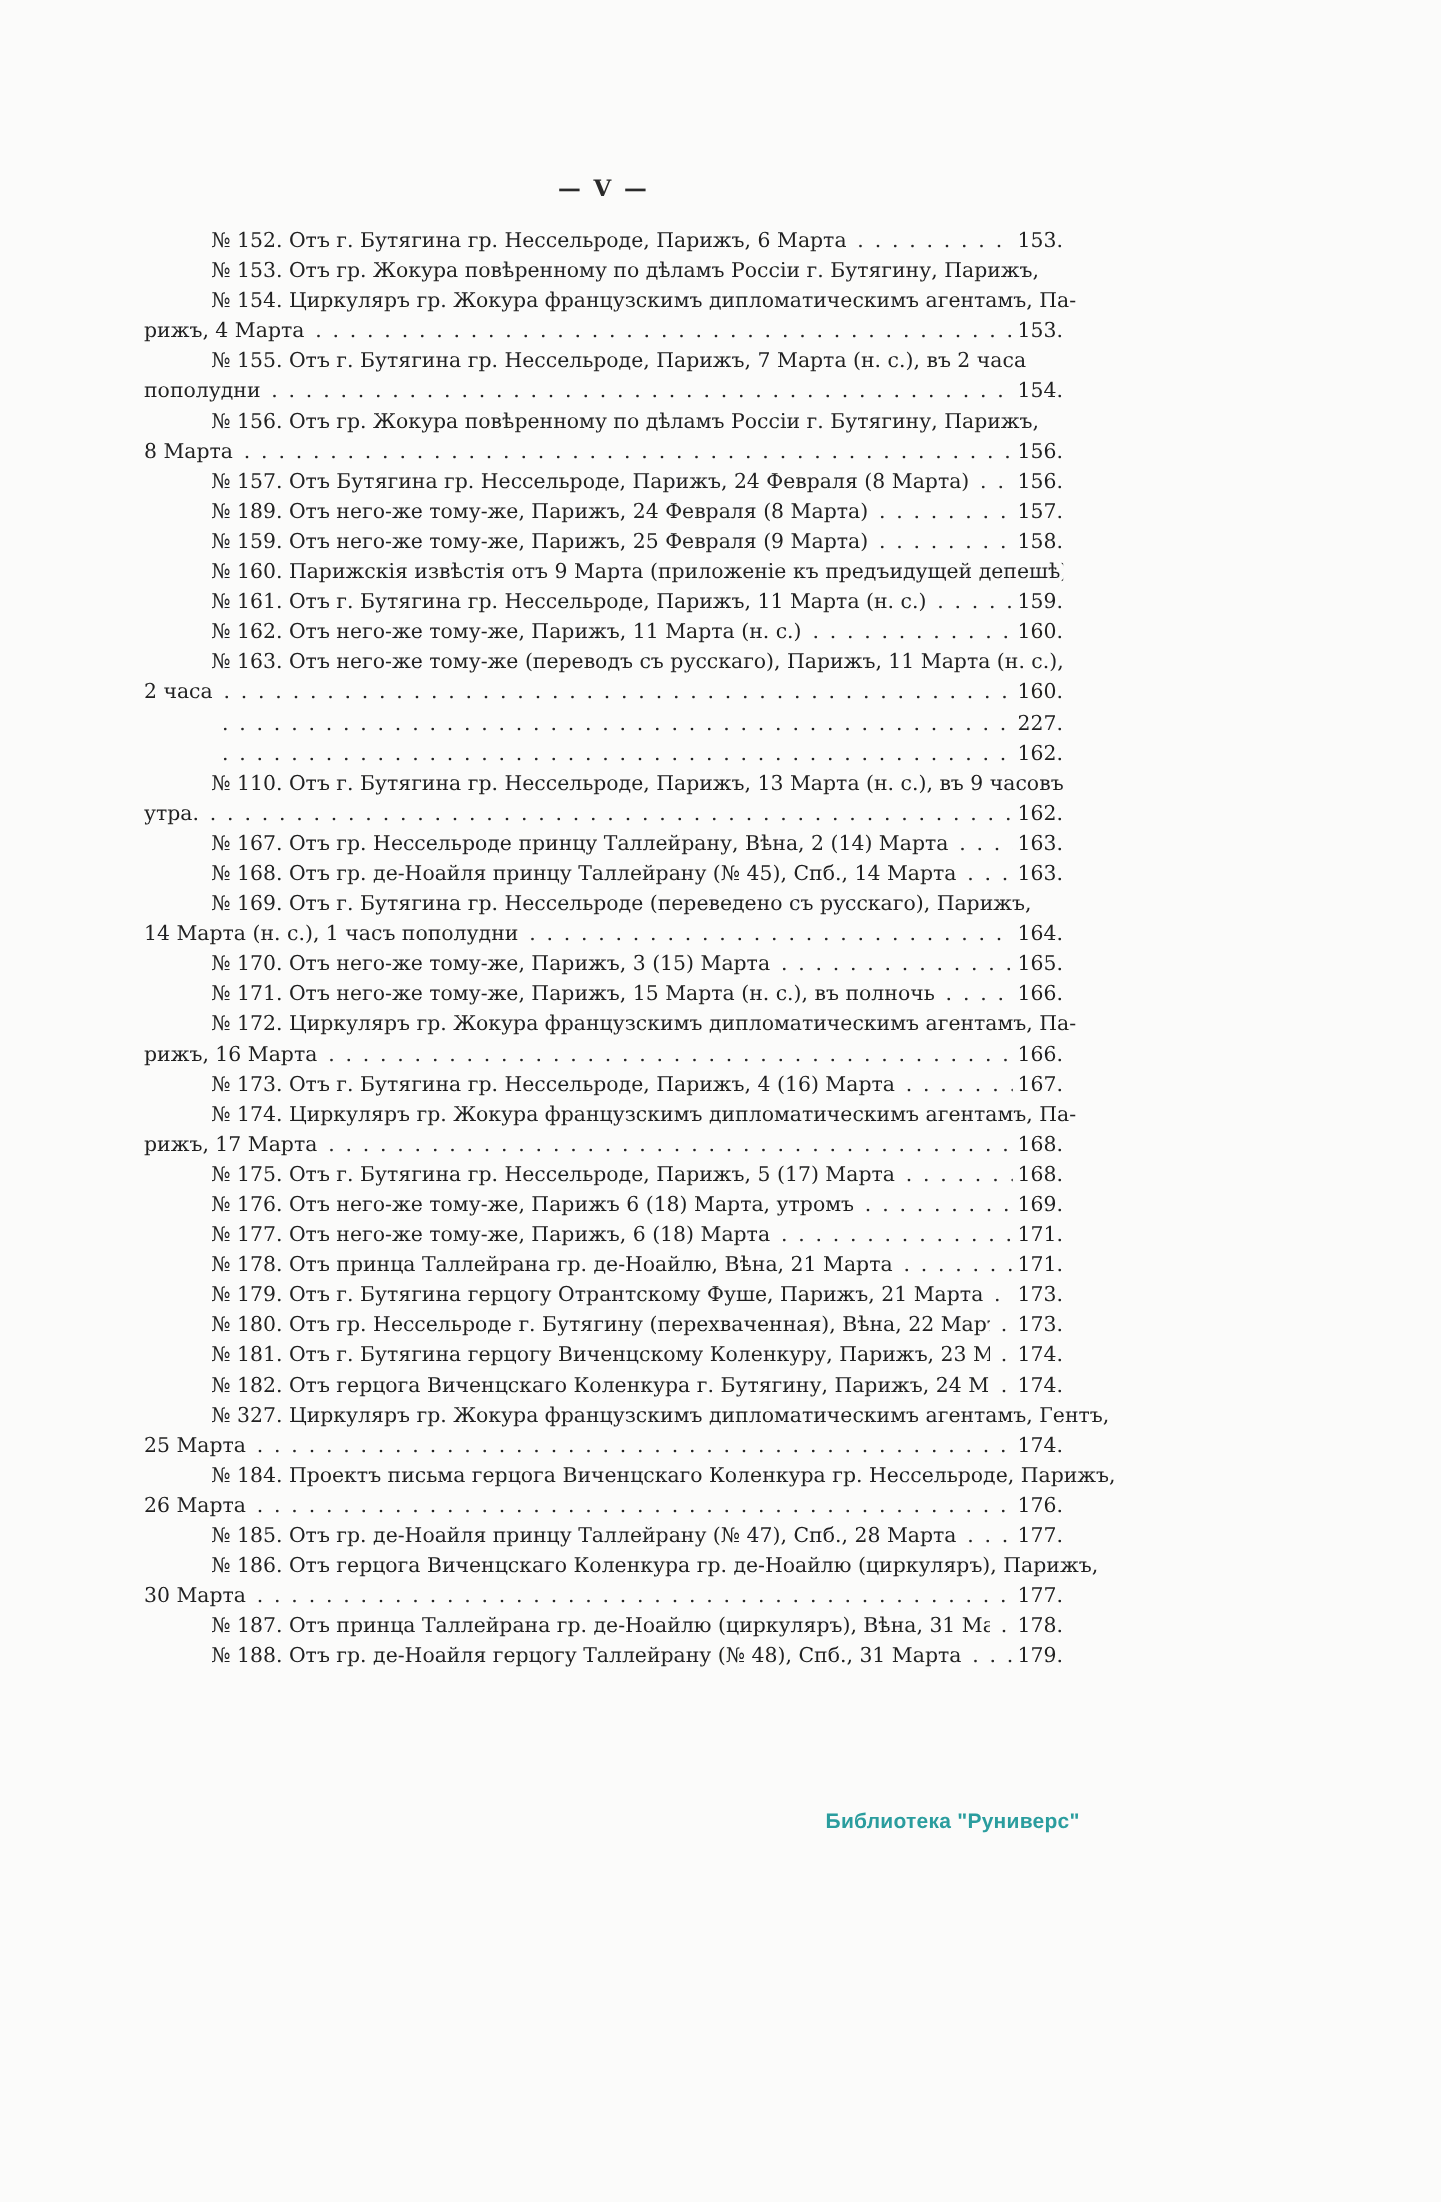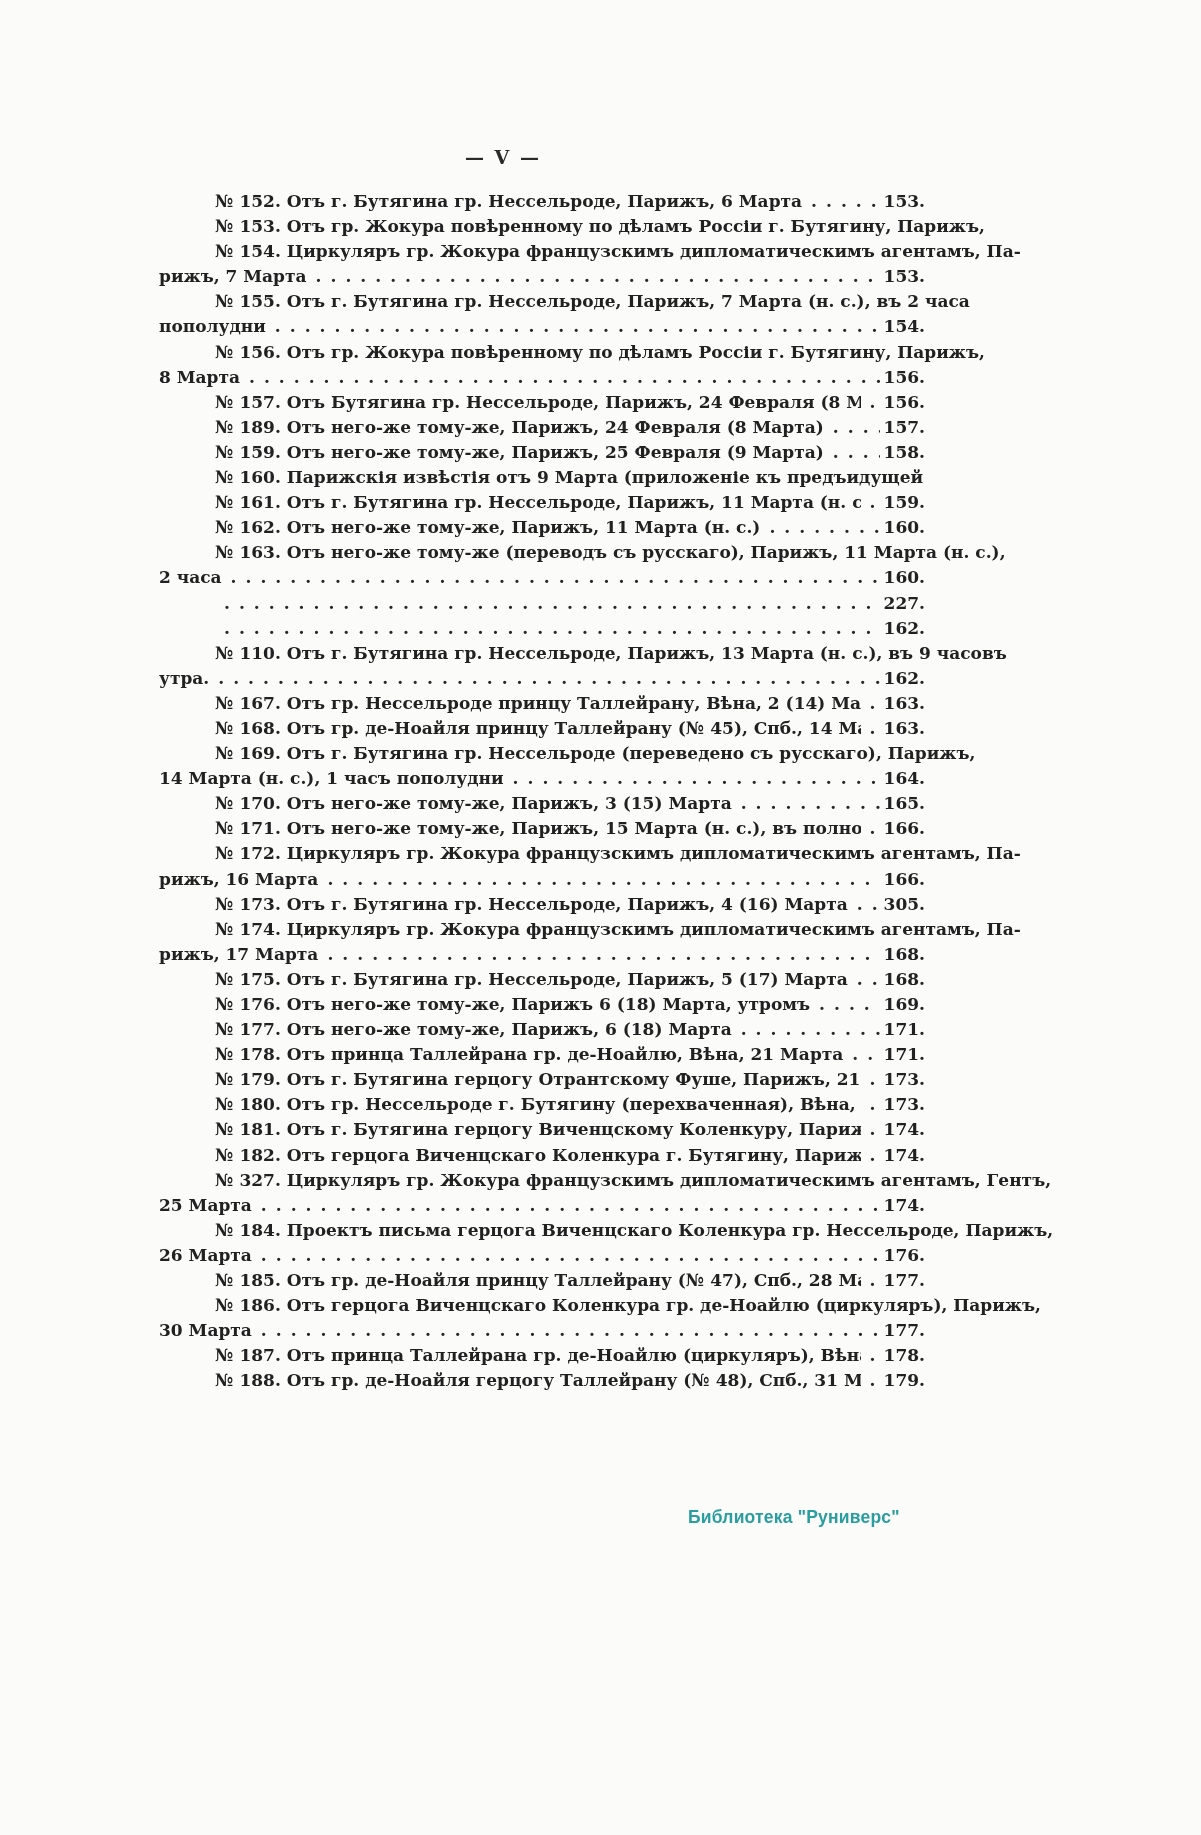--- a/index.html
+++ b/index.html
@@ -23,23 +23,22 @@
     font-size: 19px;
     font-weight: bold;
     letter-spacing: 2px;
     color: #2a2a2a;
   }
   .toc {
     position: absolute;
     top: 189px; left: 120px; width: 766px;
     font-size: 17px;
     line-height: 25.1px;
-    font-weight: bold;
+    font-weight: normal;
     color: #212121;
-    margin-left: 39px;
   }
   .entry { }
   .line { min-height: 25.1px; }
   .line.indent { padding-left: 56px; }
   .line.last { display: flex; align-items: baseline; }
   .txt { flex: 0 1 auto; white-space: nowrap; overflow: hidden; }
   .leader {
     flex: 1 1 10px;
     min-width: 10px;
     overflow: hidden;
@@ -74,21 +73,21 @@
           <span class="leader"></span>
           <span class="pg">153.</span>
         </div>
       </div>
       <div class="entry">
         <div class="line indent"><span class="txt">№ 153. Отъ гр. Жокура повѣренному по дѣламъ Россіи г. Бутягину, Парижъ,</span></div>
       </div>
       <div class="entry">
         <div class="line indent"><span class="txt">№ 154. Циркуляръ гр. Жокура французскимъ дипломатическимъ агентамъ, Па-</span></div>
         <div class="line last">
-          <span class="txt">рижъ, 7 Марта</span>
+          <span class="txt">рижъ, 4 Марта</span>
           <span class="leader"></span>
           <span class="pg">153.</span>
         </div>
       </div>
       <div class="entry">
         <div class="line indent"><span class="txt">№ 155. Отъ г. Бутягина гр. Нессельроде, Парижъ, 7 Марта (н. с.), въ 2 часа</span></div>
         <div class="line last">
           <span class="txt">пополудни</span>
           <span class="leader"></span>
           <span class="pg">154.</span>
@@ -211,21 +210,21 @@
         <div class="line last">
           <span class="txt">рижъ, 16 Марта</span>
           <span class="leader"></span>
           <span class="pg">166.</span>
         </div>
       </div>
       <div class="entry">
         <div class="line indent last">
           <span class="txt">№ 173. Отъ г. Бутягина гр. Нессельроде, Парижъ, 4 (16) Марта</span>
           <span class="leader"></span>
-          <span class="pg">305.</span>
+          <span class="pg">167.</span>
         </div>
       </div>
       <div class="entry">
         <div class="line indent"><span class="txt">№ 174. Циркуляръ гр. Жокура французскимъ дипломатическимъ агентамъ, Па-</span></div>
         <div class="line last">
           <span class="txt">рижъ, 17 Марта</span>
           <span class="leader"></span>
           <span class="pg">168.</span>
         </div>
       </div>

